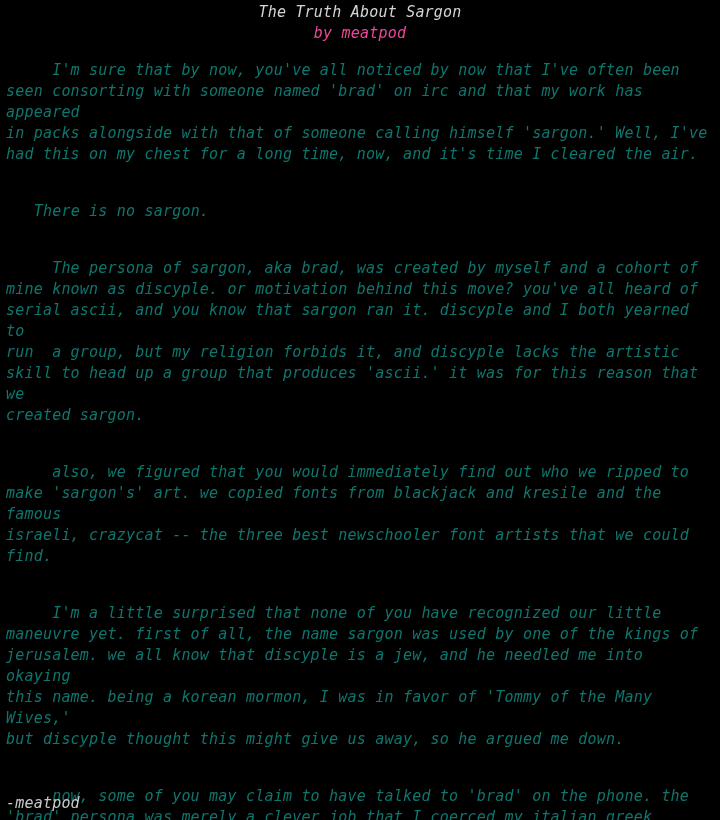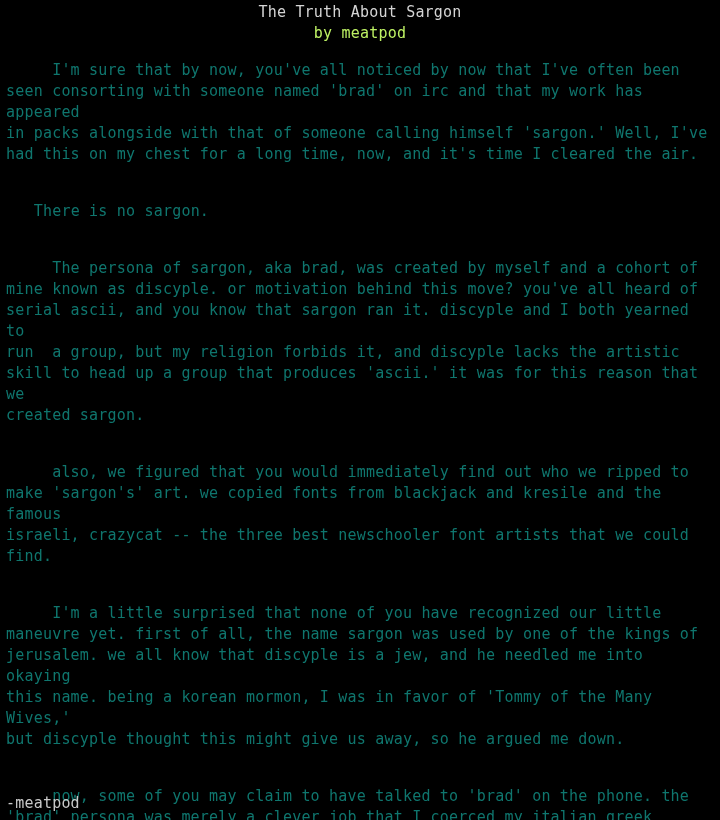--- a/index.html
+++ b/index.html
@@ -16,34 +16,35 @@
     font-size: 15px;
     line-height: 21px;
     letter-spacing: 0.2px;
   }
   .page {
     width: 720px;
     height: 820px;
     position: relative;
     box-sizing: border-box;
     padding: 0;
+    font-style: italic;
   }
   .title-block {
     text-align: center;
     padding-top: 2px;
   }
   .title {
     display: block;
     white-space: pre;
     color: #d4d4d4;
   }
   .byline {
     display: block;
     white-space: pre;
-    color: #bef264;
+    color: #ec4899;
   }
   .body-text {
     padding: 0 6px 0 6px;
     margin-top: 16px;
   }
   .para {
     display: block;
     white-space: pre-wrap;
     margin: 0 0 0 0;
     color: #0f766e;

